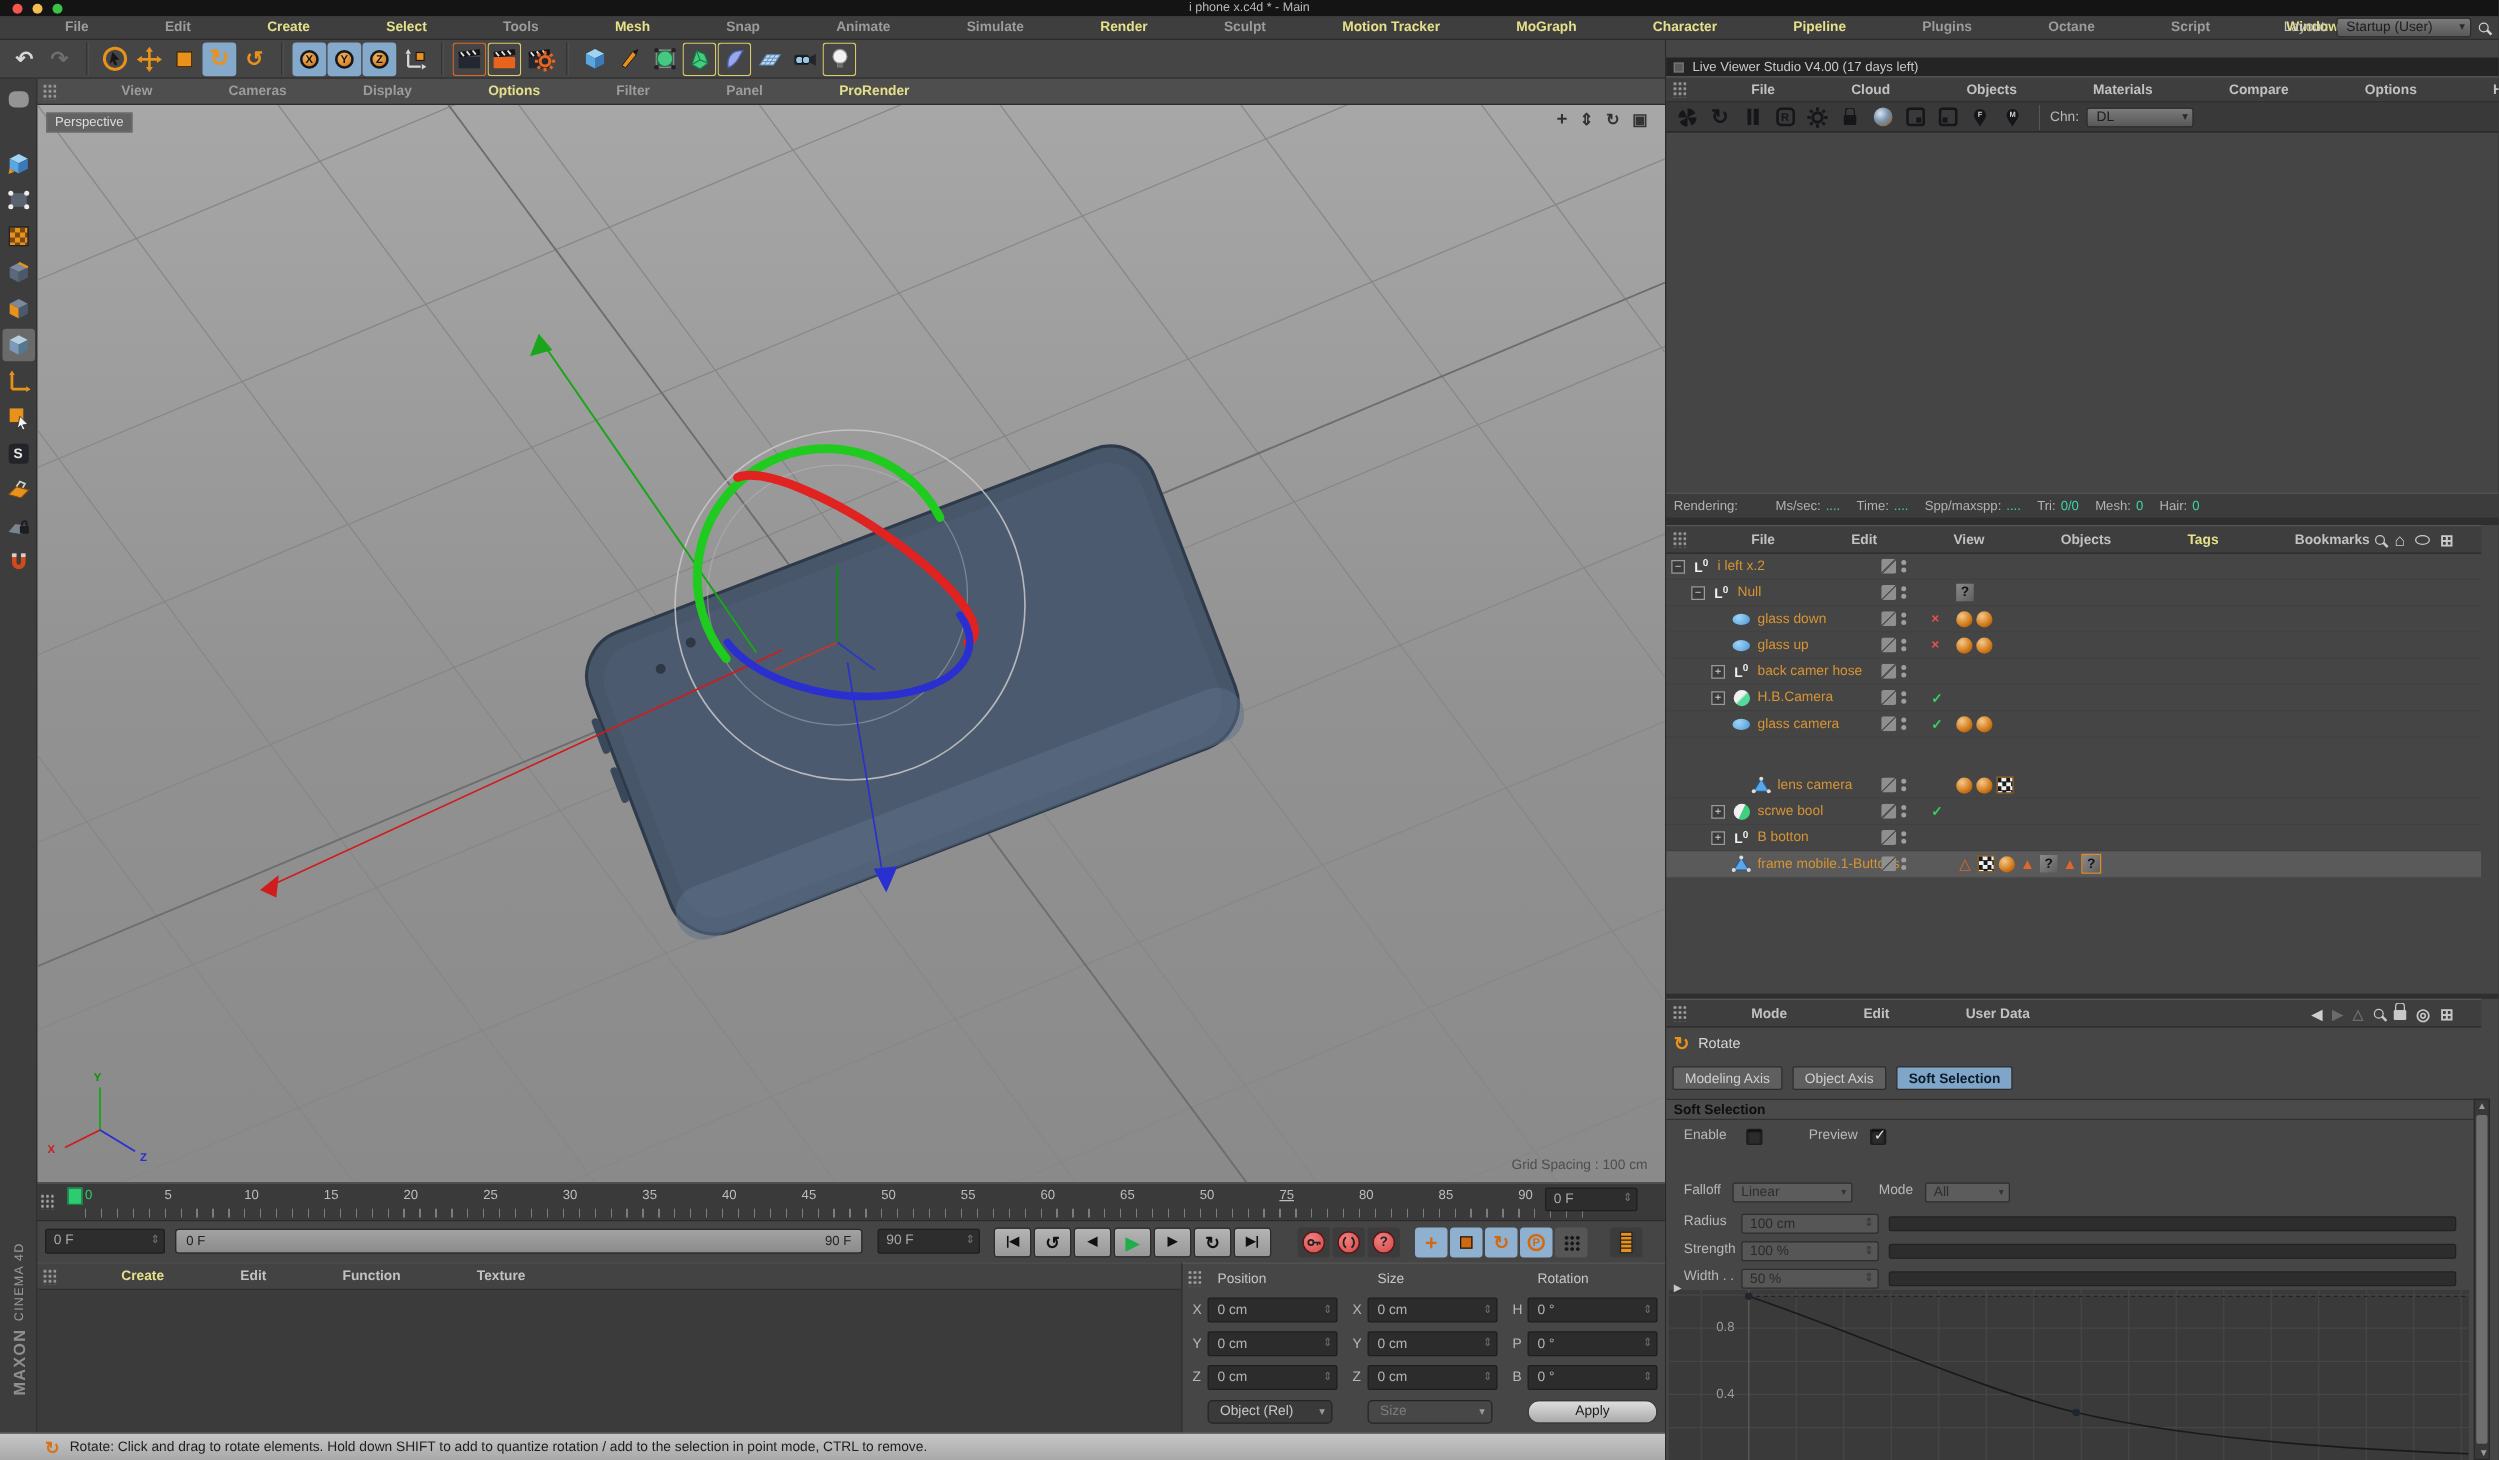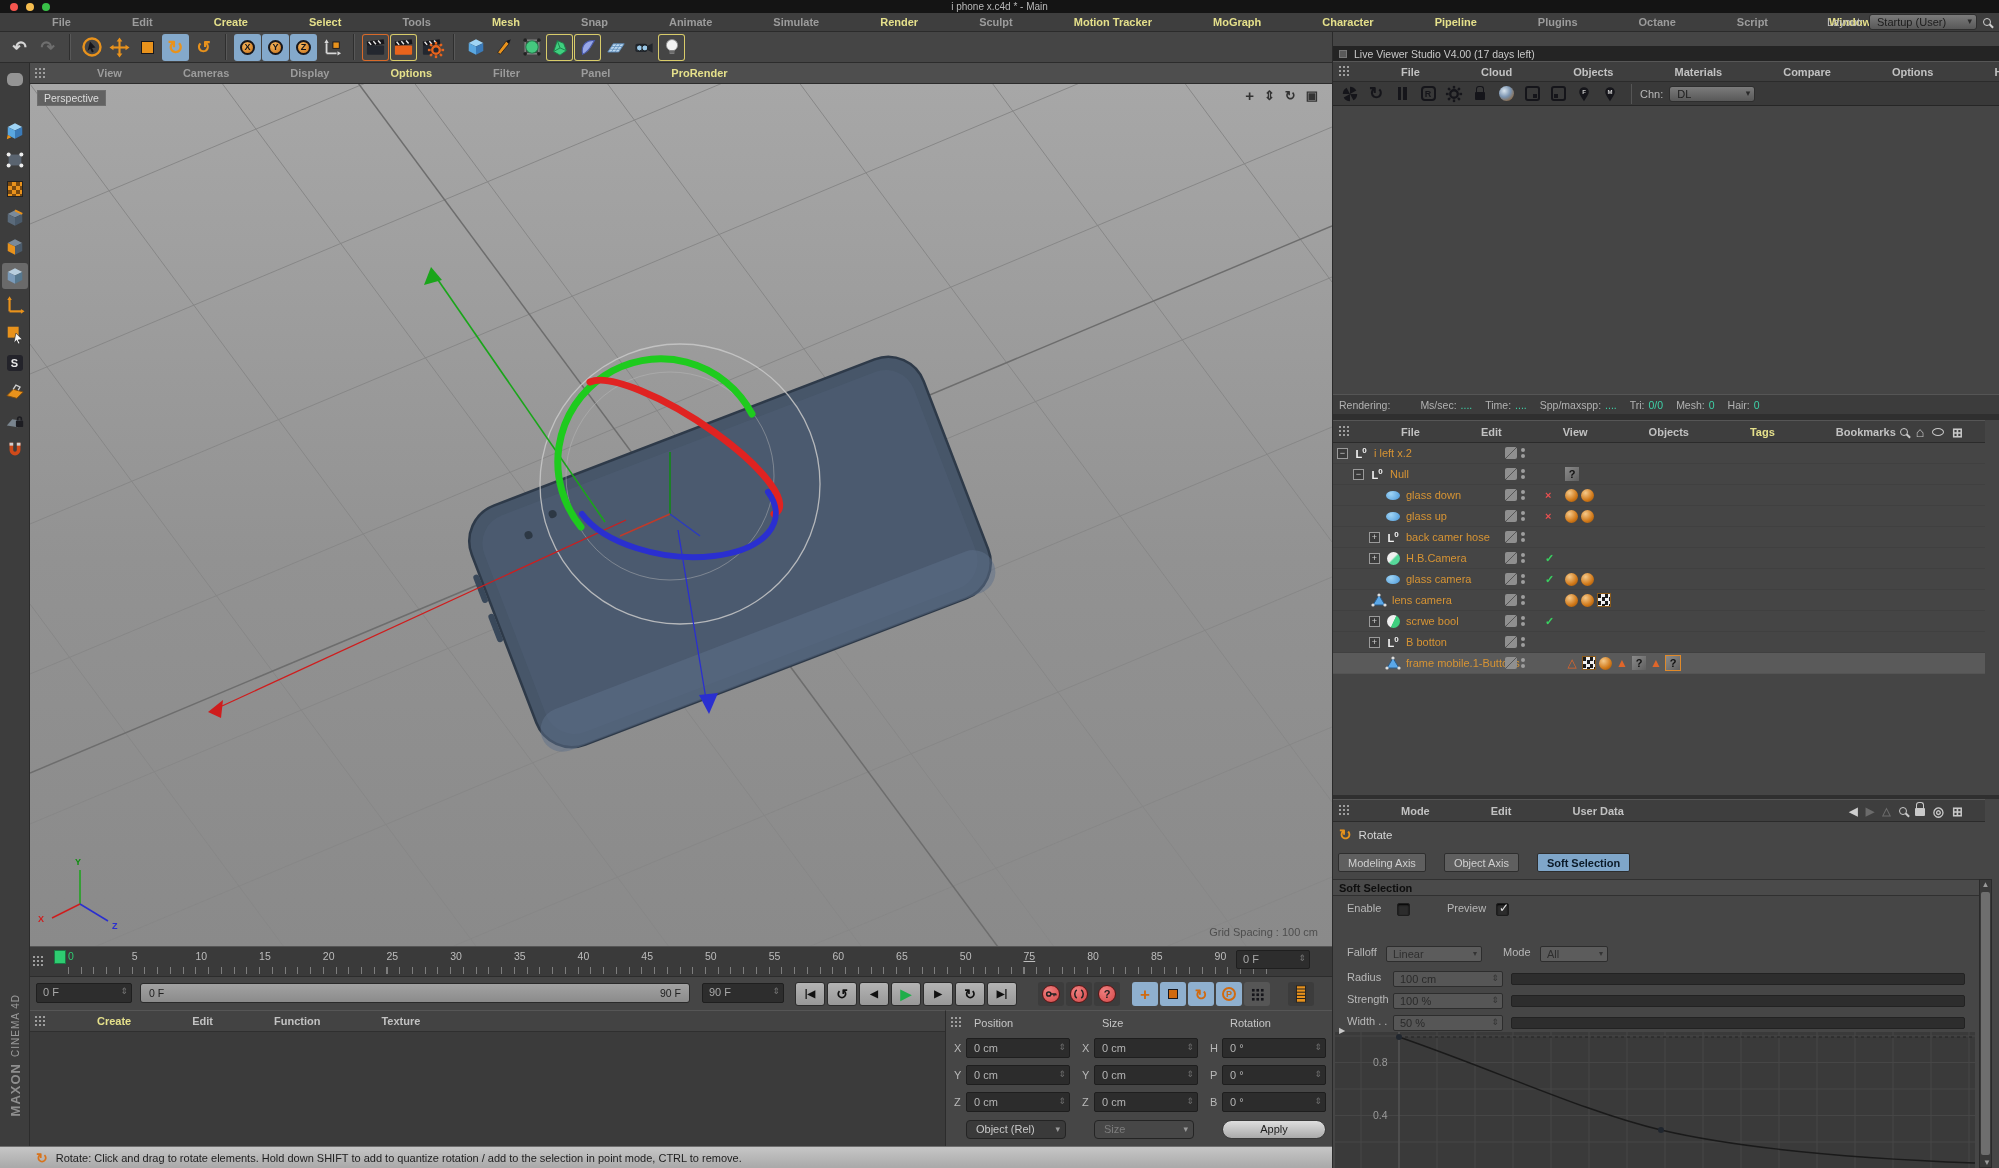--- a/index.html
+++ b/index.html
@@ -126,21 +126,21 @@
   .t-question { background:linear-gradient(135deg,#8a8a8a,#5f5f5f); color:#111; font-weight:bold; font-size:11px; }
   .t-question.selq { outline:1px solid #e08a2a; }
   .t-checker { background:conic-gradient(#f0f0f0 25%, #1a1a1a 0 50%, #f0f0f0 0 75%, #1a1a1a 0); background-size:7px 7px; border:1px solid #8a5a1a; }
   .t-tri { color:#e0662a; font-size:12px; line-height:1; }
 
   
   #am { position:absolute; left:0; top:763px; width:667px; height:373px; background:#464646; }
   #am-menus { position:absolute; left:0; top:4px; width:652px; height:23px; }
   #am-toolrow { position:absolute; left:6px; top:31px; display:flex; align-items:center; gap:7px; color:#d6d6d6; font-size:11.5px; }
   #am-toolrow .ric { color:#e8921c; font-size:15px; font-weight:bold; }
-  #am-tabs { position:absolute; left:5px; top:58px; display:flex; gap:18px; }
+  #am-tabs { position:absolute; left:5px; top:58px; display:flex; gap:8px; }
   .atab { height:19px; padding:3px 9px 0; background:#5f5f5f; border:1px solid #2e2e2e; border-radius:2px; color:#cfcfcf; font-size:11px; }
   .atab.on { background:#7fa6c9; color:#0b1a28; font-weight:bold; }
   #ss-header { position:absolute; left:0; top:84px; width:652px; height:17px; background:#4a4a4a; border-top:1px solid #303030; border-bottom:1px solid #303030; color:#0e0e0e; font-weight:bold; font-size:11px; padding:2px 0 0 6px; }
   .arow { position:absolute; left:0; width:652px; height:18px; }
   .albl { position:absolute; color:#b8b8b8; font-size:11px; }
   .cb { position:absolute; width:13px; height:13px; background:#2c2c2c; border:1px solid #1d1d1d; border-radius:2px; box-shadow:inset 0 1px 2px #000; }
   .cb.ck:after { content:"✓"; position:absolute; left:2px; top:-3px; color:#e2e2e2; font-size:12px; }
   .dd { position:absolute; height:16px; background:#5c5c5c; border:1px solid #2d2d2d; border-radius:2px; color:#2e2e2e; font-size:11px; padding:1px 14px 0 6px; }
   .dd:after { content:"▾"; position:absolute; right:4px; top:2px; color:#333; font-size:8px; }
   .afld { position:absolute; height:16px; background:#565656; border:1px solid #2d2d2d; border-radius:2px; color:#2a2a2a; font-size:11px; padding:1px 14px 0 6px; }
@@ -902,21 +902,21 @@
                 <i></i>
                 <i></i>
               </span>
             </span>
             <span class="stmark ck">✓</span>
             <span class="tags">
               <span class="tag t-material"></span>
               <span class="tag t-material"></span>
             </span>
           </div>
-          <div class="om-row" style="padding-left: 22px;">
+          <div class="om-row" style="padding-left: 52px; margin-top: 28px;">
             <span class="expsp"></span>
             <span class="oicon">
               <svg width="16" height="14" viewBox="0 0 16 14">
                 <path d="M8 2L14 12H2z" fill="#5aa7e8" stroke="#2a5a88"></path>
                 <circle cx="8" cy="2" r="1.6" fill="#ddd"></circle>
                 <circle cx="2" cy="12" r="1.6" fill="#ddd"></circle>
                 <circle cx="14" cy="12" r="1.6" fill="#ddd"></circle>
               </svg>
             </span>
             <span class="oname">lens camera</span>

